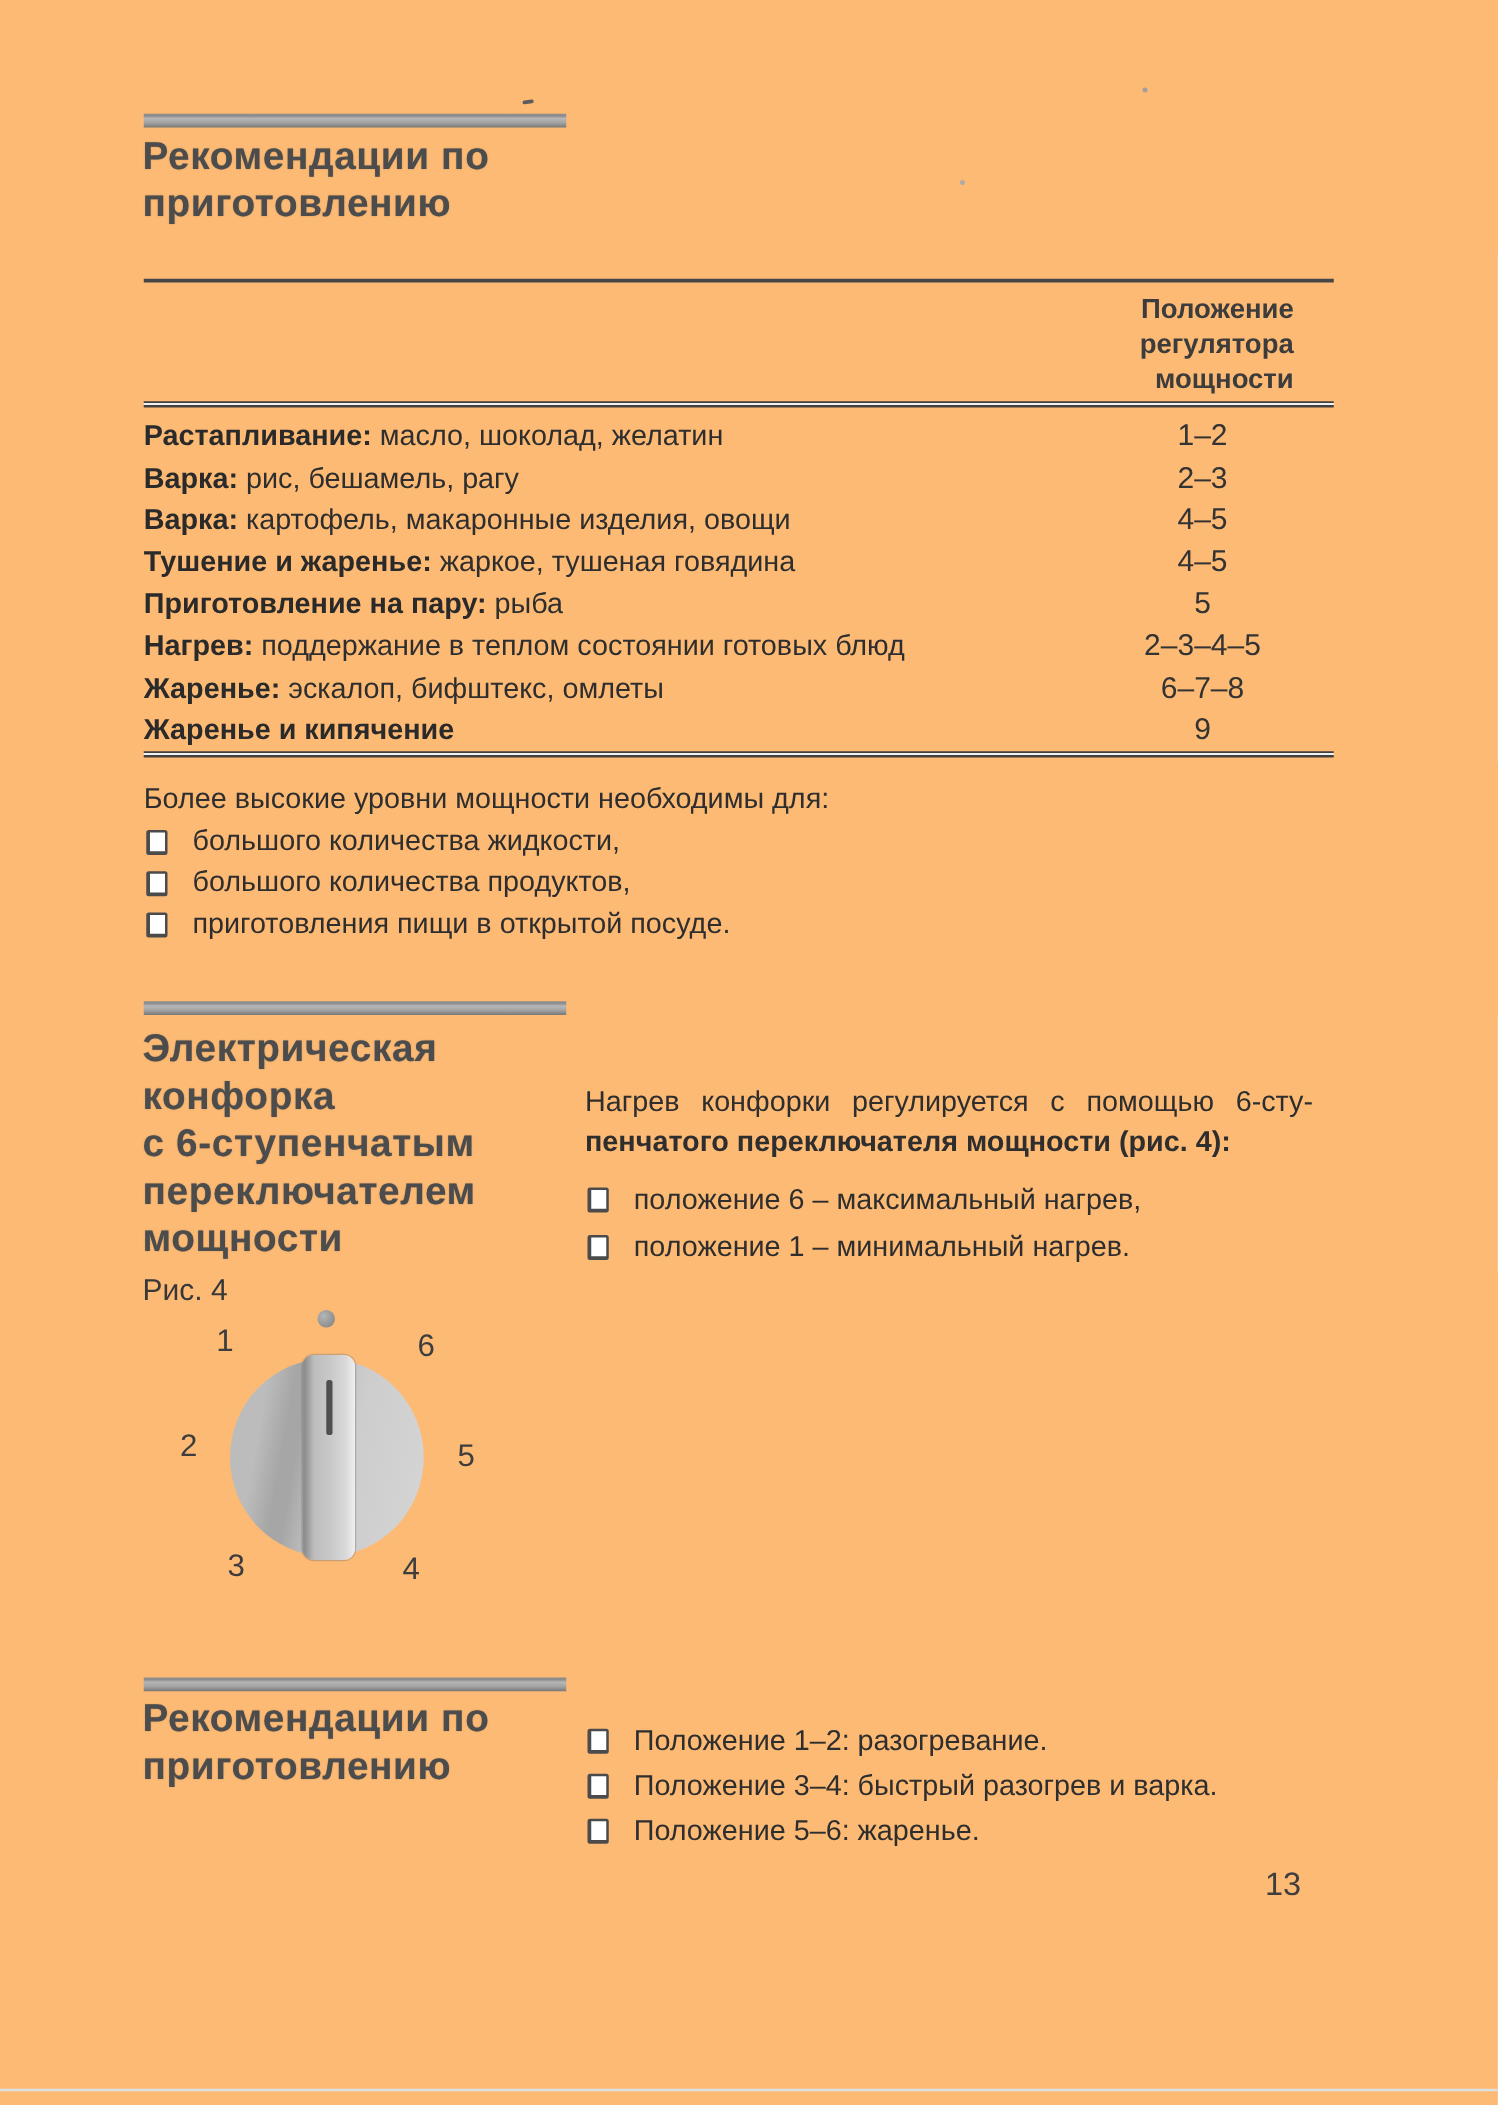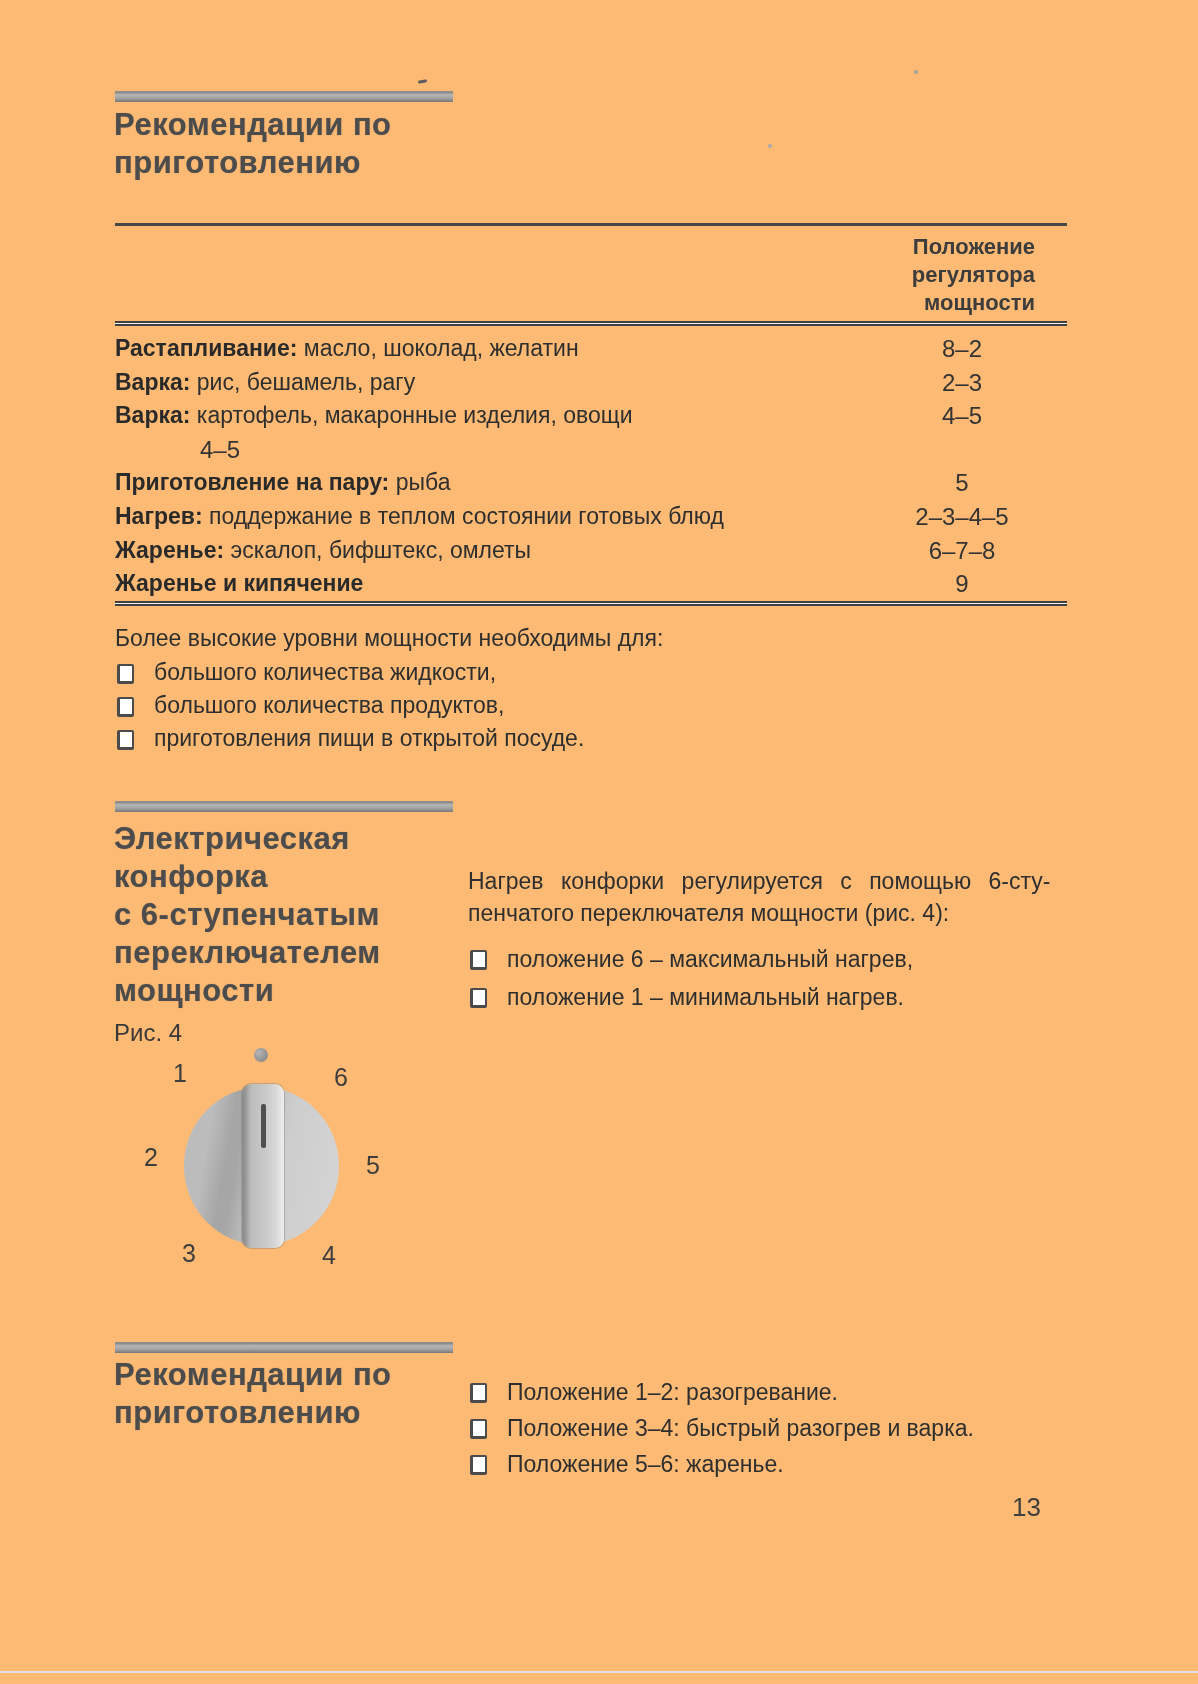--- a/index.html
+++ b/index.html
@@ -53,21 +53,21 @@
   .bullet-row{display:flex;line-height:33px;}
   .cb{
     flex:0 0 auto;display:inline-block;width:12px;height:15px;margin:8px 20px 0 2px;
     border:2px solid #4b4b4b;border-left-width:3px;border-bottom-width:3px;
     border-radius:2px;background:#fff;
   }
   
   .col-right{position:absolute;left:468px;width:606px;font-size:23px;}
   .cr1{top:820px;margin-top:45px;}
   .para-l1{line-height:32px;word-spacing:11px;white-space:nowrap;}
-  .para-l2{line-height:32px;}
+  .para-l2{line-height:32px;font-weight:bold;}
   .col-right .bullets{margin-top:11px;}
   .col-right .bullet-row{line-height:38px;}
   .col-right .cb{margin-top:10px;}
   
   .fig-caption{position:absolute;left:114px;top:1019px;font-size:24px;color:#383838;}
   .knob-figure{position:absolute;left:115px;top:1018px;width:340px;height:270px;}
   .knob-indicator-dot{
     position:absolute;left:139px;top:30px;width:14px;height:14px;border-radius:50%;
     background:radial-gradient(circle at 35% 35%,#b5b5b5,#8e8e8e 70%,#7d7d7d);
   }
@@ -120,31 +120,32 @@
 
   <div class="tbl-header">
     <div>Положение</div>
     <div>регулятора</div>
     <div>мощности</div>
   </div>
 
   <div class="tbl-rows">
     <div class="tbl-row">
       <div class="row-label"><b>Растапливание:</b><span> масло, шоколад, желатин</span></div>
-      <div class="row-value">8–2</div>
+      <div class="row-value">1–2</div>
     </div>
     <div class="tbl-row">
       <div class="row-label"><b>Варка:</b><span> рис, бешамель, рагу</span></div>
       <div class="row-value">2–3</div>
     </div>
     <div class="tbl-row">
       <div class="row-label"><b>Варка:</b><span> картофель, макаронные изделия, овощи</span></div>
       <div class="row-value">4–5</div>
     </div>
     <div class="tbl-row">
+      <div class="row-label"><b>Тушение и жаренье:</b><span> жаркое, тушеная говядина</span></div>
       <div class="row-value">4–5</div>
     </div>
     <div class="tbl-row">
       <div class="row-label"><b>Приготовление на пару:</b><span> рыба</span></div>
       <div class="row-value">5</div>
     </div>
     <div class="tbl-row">
       <div class="row-label"><b>Нагрев:</b><span> поддержание в теплом состоянии готовых блюд</span></div>
       <div class="row-value">2–3–4–5</div>
     </div>

